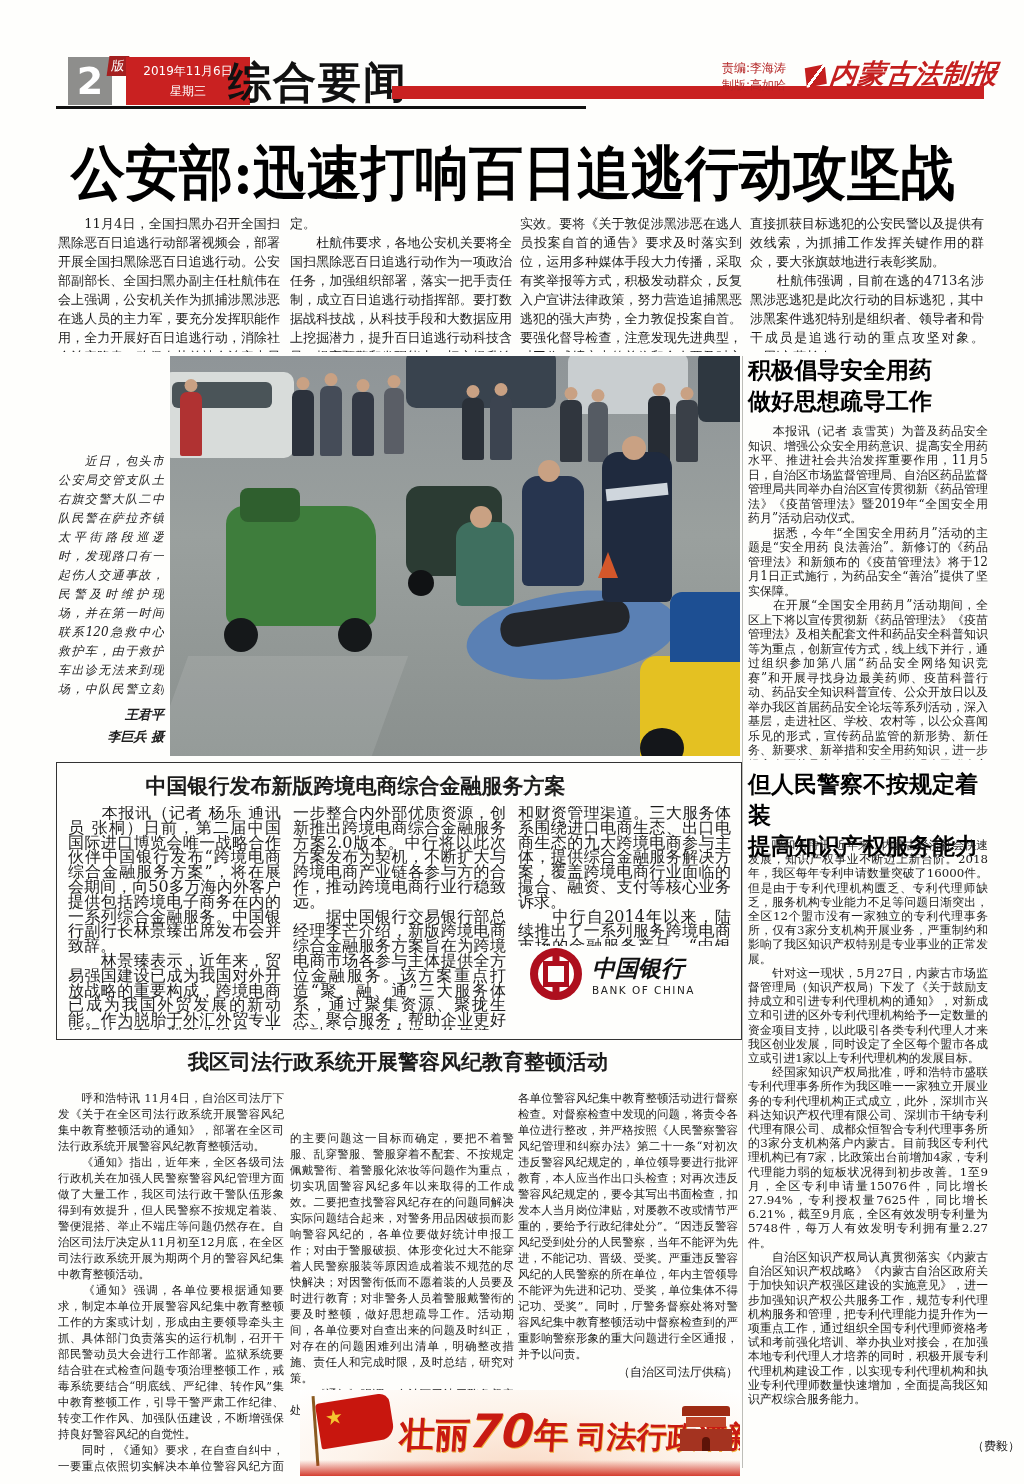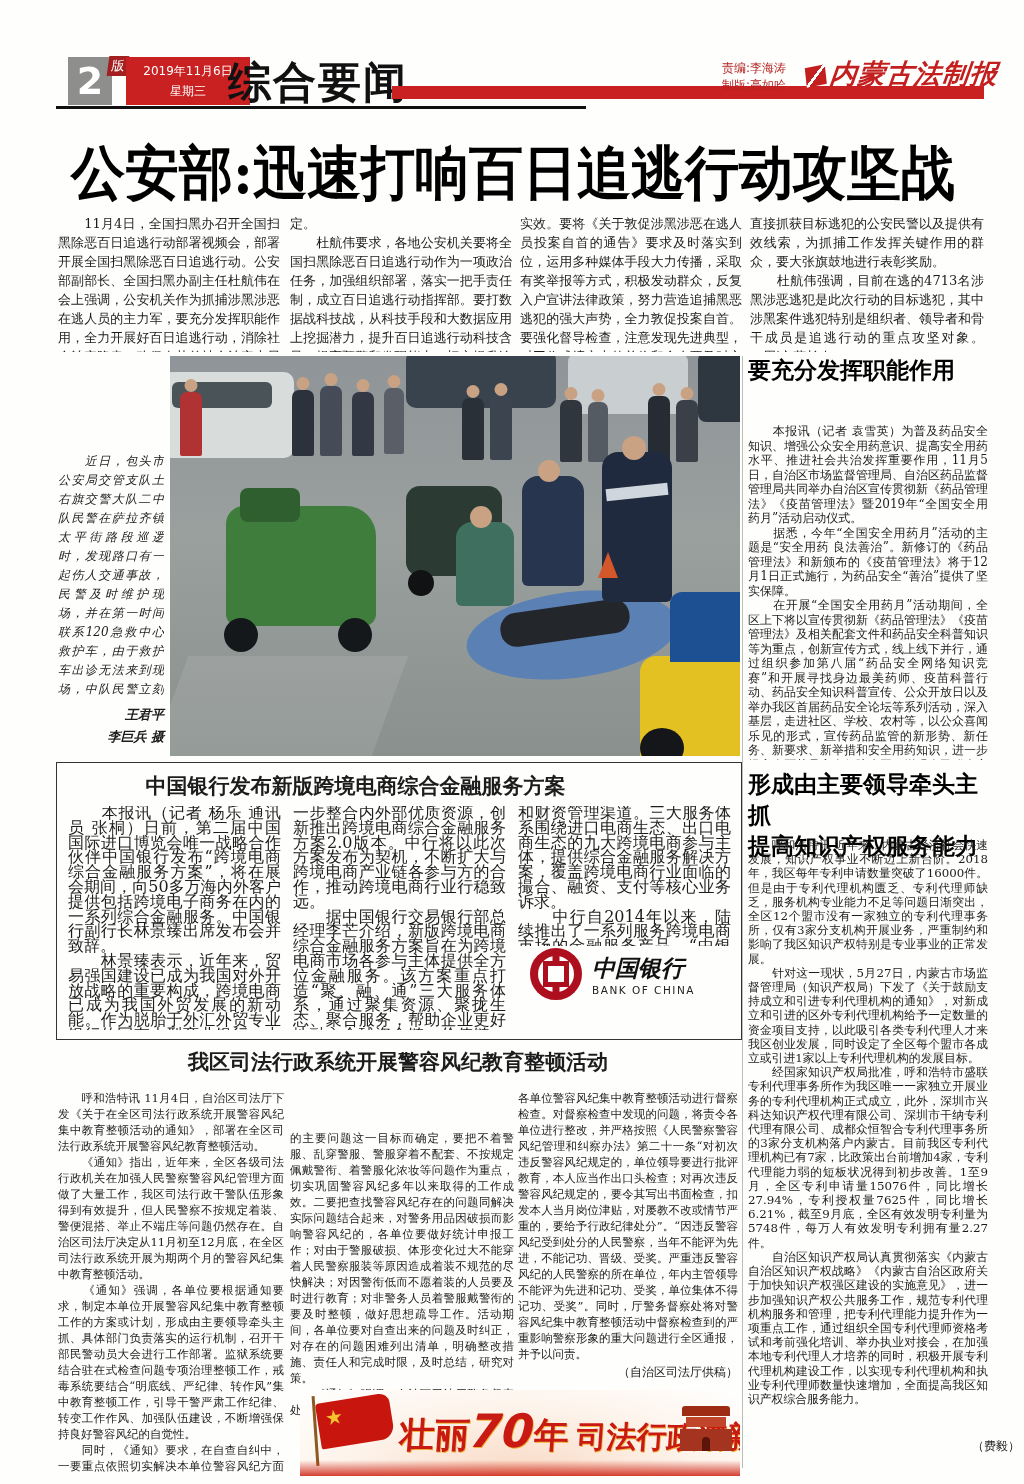--- a/index.html
+++ b/index.html
@@ -169,28 +169,29 @@
     <div class="abs" style="left:0px;top:300px;width:220px;height:100px;background:rgba(255,255,255,.10);transform:skewX(-20deg);"></div>
   </div>
 
   <div class="abs caption prewrap">　　近日，包头市公安局交管支队土右旗交警大队二中队民警在萨拉齐镇太平街路段巡逻时，发现路口有一起伤人交通事故，民警及时维护现场，并在第一时间联系120急救中心救护车，由于救护车出诊无法来到现场，中队民警立刻驱车去就近医院，将医护人员和救护担架拉回现场，将伤者送往医院治疗。</div>
   <div class="abs byline">王君平
 李巨兵 摄</div>
 
   <div class="abs vrule"></div>
 
   <div class="abs r-title" style="top:354px;">
-    <div>要充分发挥职能作用</div>
+    <div>积极倡导安全用药</div>
+    <div>做好思想疏导工作</div>
   </div>
   <div class="abs r-body prewrap" style="top:424px;height:336px;font-size:12px;line-height:14.5px;">　　本报讯（记者 袁雪英）为普及药品安全知识、增强公众安全用药意识、提高安全用药水平、推进社会共治发挥重要作用，11月5日，自治区市场监督管理局、自治区药品监督管理局共同举办自治区宣传贯彻新《药品管理法》《疫苗管理法》暨2019年“全国安全用药月”活动启动仪式。
 　　据悉，今年“全国安全用药月”活动的主题是“安全用药 良法善治”。新修订的《药品管理法》和新颁布的《疫苗管理法》将于12月1日正式施行，为药品安全“善治”提供了坚实保障。
 　　在开展“全国安全用药月”活动期间，全区上下将以宣传贯彻新《药品管理法》《疫苗管理法》及相关配套文件和药品安全科普知识等为重点，创新宣传方式，线上线下并行，通过组织参加第八届“药品安全网络知识竞赛”和开展寻找身边最美药师、疫苗科普行动、药品安全知识科普宣传、公众开放日以及举办我区首届药品安全论坛等系列活动，深入基层，走进社区、学校、农村等，以公众喜闻乐见的形式，宣传药品监管的新形势、新任务、新要求、新举措和安全用药知识，进一步提高全区药品安全保障水平，增强人民群众安全用药、依法维权的意识。</div>
 
   <div class="abs r-title" style="top:768px;">
-    <div>形成由主要领导牵头主抓</div>
+    <div>但人民警察不按规定着装</div>
     <div>提高知识产权服务能力</div>
   </div>
   <div class="abs r-body prewrap" style="top:838px;height:596px;font-size:11.8px;line-height:14.2px;">　　呼和浩特讯 近年来，内蒙古经济社会快速发展，知识产权事业不断迈上新台阶。2018年，我区每年专利申请数量突破了16000件。但是由于专利代理机构匮乏、专利代理师缺乏，服务机构专业能力不足等问题日渐突出，全区12个盟市没有一家独立的专利代理事务所，仅有3家分支机构开展业务，严重制约和影响了我区知识产权特别是专业事业的正常发展。
 　　针对这一现状，5月27日，内蒙古市场监督管理局（知识产权局）下发了《关于鼓励支持成立和引进专利代理机构的通知》，对新成立和引进的区外专利代理机构给予一定数量的资金项目支持，以此吸引各类专利代理人才来我区创业发展，同时设定了全区每个盟市各成立或引进1家以上专利代理机构的发展目标。
 　　经国家知识产权局批准，呼和浩特市盛联专利代理事务所作为我区唯一一家独立开展业务的专利代理机构正式成立，此外，深圳市兴科达知识产权代理有限公司、深圳市干纳专利代理有限公司、成都众恒智合专利代理事务所的3家分支机构落户内蒙古。目前我区专利代理机构已有7家，比政策出台前增加4家，专利代理能力弱的短板状况得到初步改善。1至9月，全区专利申请量15076件，同比增长27.94%，专利授权量7625件，同比增长6.21%，截至9月底，全区有效发明专利量为5748件，每万人有效发明专利拥有量2.27件。
 　　自治区知识产权局认真贯彻落实《内蒙古自治区知识产权战略》《内蒙古自治区政府关于加快知识产权强区建设的实施意见》，进一步加强知识产权公共服务工作，规范专利代理机构服务和管理，把专利代理能力提升作为一项重点工作，通过组织全国专利代理师资格考试和考前强化培训、举办执业对接会，在加强本地专利代理人才培养的同时，积极开展专利代理机构建设工作，以实现专利代理机构和执业专利代理师数量快速增加，全面提高我区知识产权综合服务能力。</div>
   <div class="abs sig" style="left:780px;top:1438px;width:240px;">（费毅）</div>
 
   <div class="abs bank-box"></div>
   <div class="abs bank-title">中国银行发布新版跨境电商综合金融服务方案</div>

